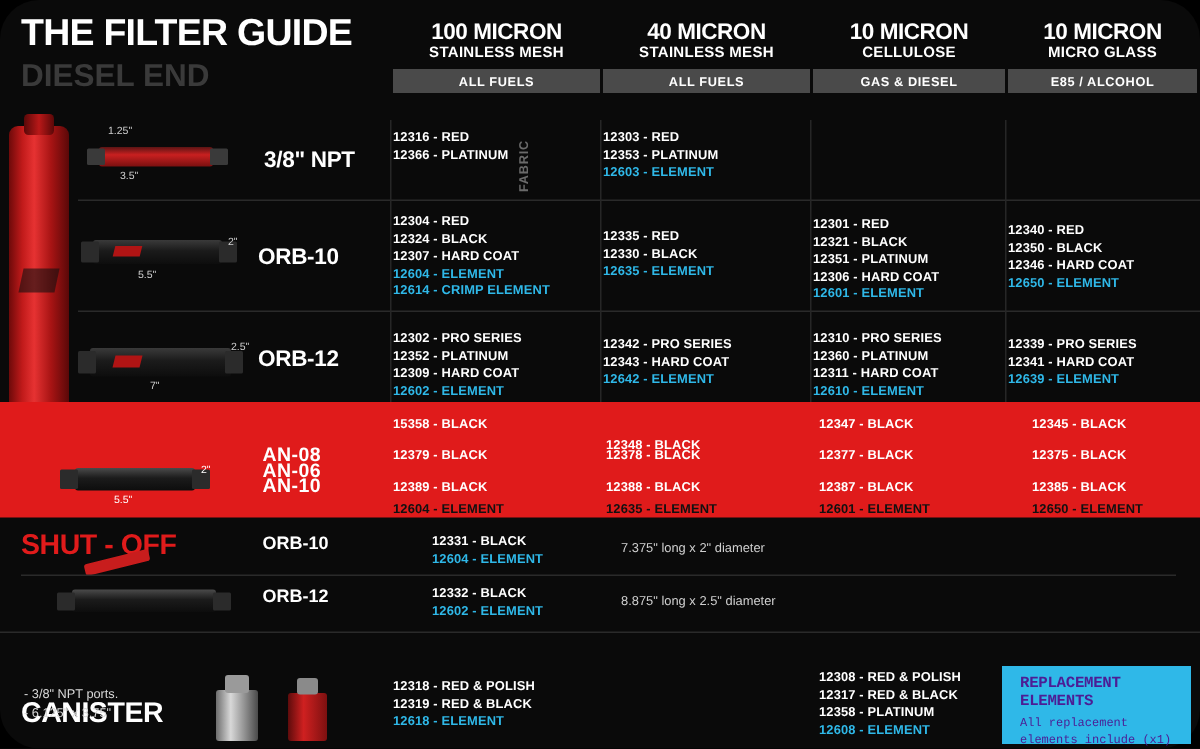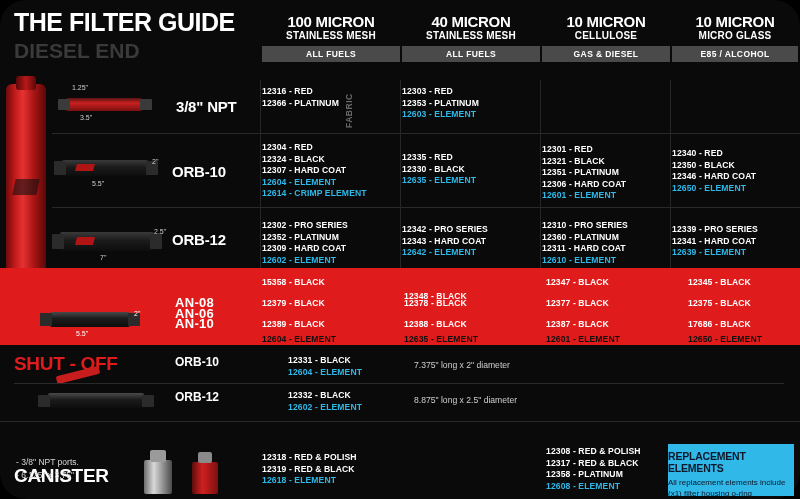--- a/index.html
+++ b/index.html
@@ -74,21 +74,21 @@
   .shutoff-title { font-size: 19px; font-weight: bold; color:#e01b1b; letter-spacing:-0.3px; }
 
   .features-title { font-size: 9.5px; font-weight: bold; color: #fff; }
   .features-li { font-size: 8px; color: #d8d8d8; line-height: 12px; }
 
   
   .canister-title { font-size: 19px; font-weight: bold; color:#fff; letter-spacing:-0.3px; }
   .canister-note { font-size: 8.5px; color:#d8d8d8; line-height: 12px; }
 
   .replbox {
-    position:absolute; background:#2fb8e8; color:#0f172a; padding:6px 0;
+    position:absolute; background:#2fb8e8; color:#4c1d95; padding:6px 12px;font-family:Liberation Mono, monospace;
   }
   .replbox .rt { font-size: 10.5px; font-weight: bold; letter-spacing: -0.2px; }
   .replbox .rb { font-size: 8px; line-height: 11px; margin-top: 3px; }
 
   .fabric-v {
     position:absolute; font-size: 8.5px; font-weight:bold; color:#6a6a6a;
     transform: rotate(-90deg); transform-origin: left top; letter-spacing: 0.5px;
   }
 
   .dim { font-size: 7px; color:#cfcfcf; }
@@ -258,21 +258,21 @@
     <div class="pn" style="position:absolute;left:404px;top:23px;">12348 - BLACK</div>
     <div class="pn" style="position:absolute;left:404px;top:30px;">12378 - BLACK</div>
     <div class="pn" style="position:absolute;left:404px;top:51px;">12388 - BLACK</div>
 
     <div class="pn" style="position:absolute;left:546px;top:9px;">12347 - BLACK</div>
     <div class="pn" style="position:absolute;left:546px;top:30px;">12377 - BLACK</div>
     <div class="pn" style="position:absolute;left:546px;top:51px;">12387 - BLACK</div>
 
     <div class="pn" style="position:absolute;left:688px;top:9px;">12345 - BLACK</div>
     <div class="pn" style="position:absolute;left:688px;top:30px;">12375 - BLACK</div>
-    <div class="pn" style="position:absolute;left:688px;top:51px;">17686 - BLACK</div>
+    <div class="pn" style="position:absolute;left:688px;top:51px;">12385 - BLACK</div>
 
     <div class="pn" style="position:absolute;left:262px;top:66px;color:#111;">12604 - ELEMENT</div>
     <div class="pn" style="position:absolute;left:404px;top:66px;color:#111;">12635 - ELEMENT</div>
     <div class="pn" style="position:absolute;left:546px;top:66px;color:#111;">12601 - ELEMENT</div>
     <div class="pn" style="position:absolute;left:688px;top:66px;color:#111;">12650 - ELEMENT</div>
   </div>
 
   <div style="position:absolute;left:0;top:347px;width:800px;height:72px;">
     <div class="shutoff-title" style="position:absolute;left:14px;top:6px;">SHUT - OFF</div>
 

